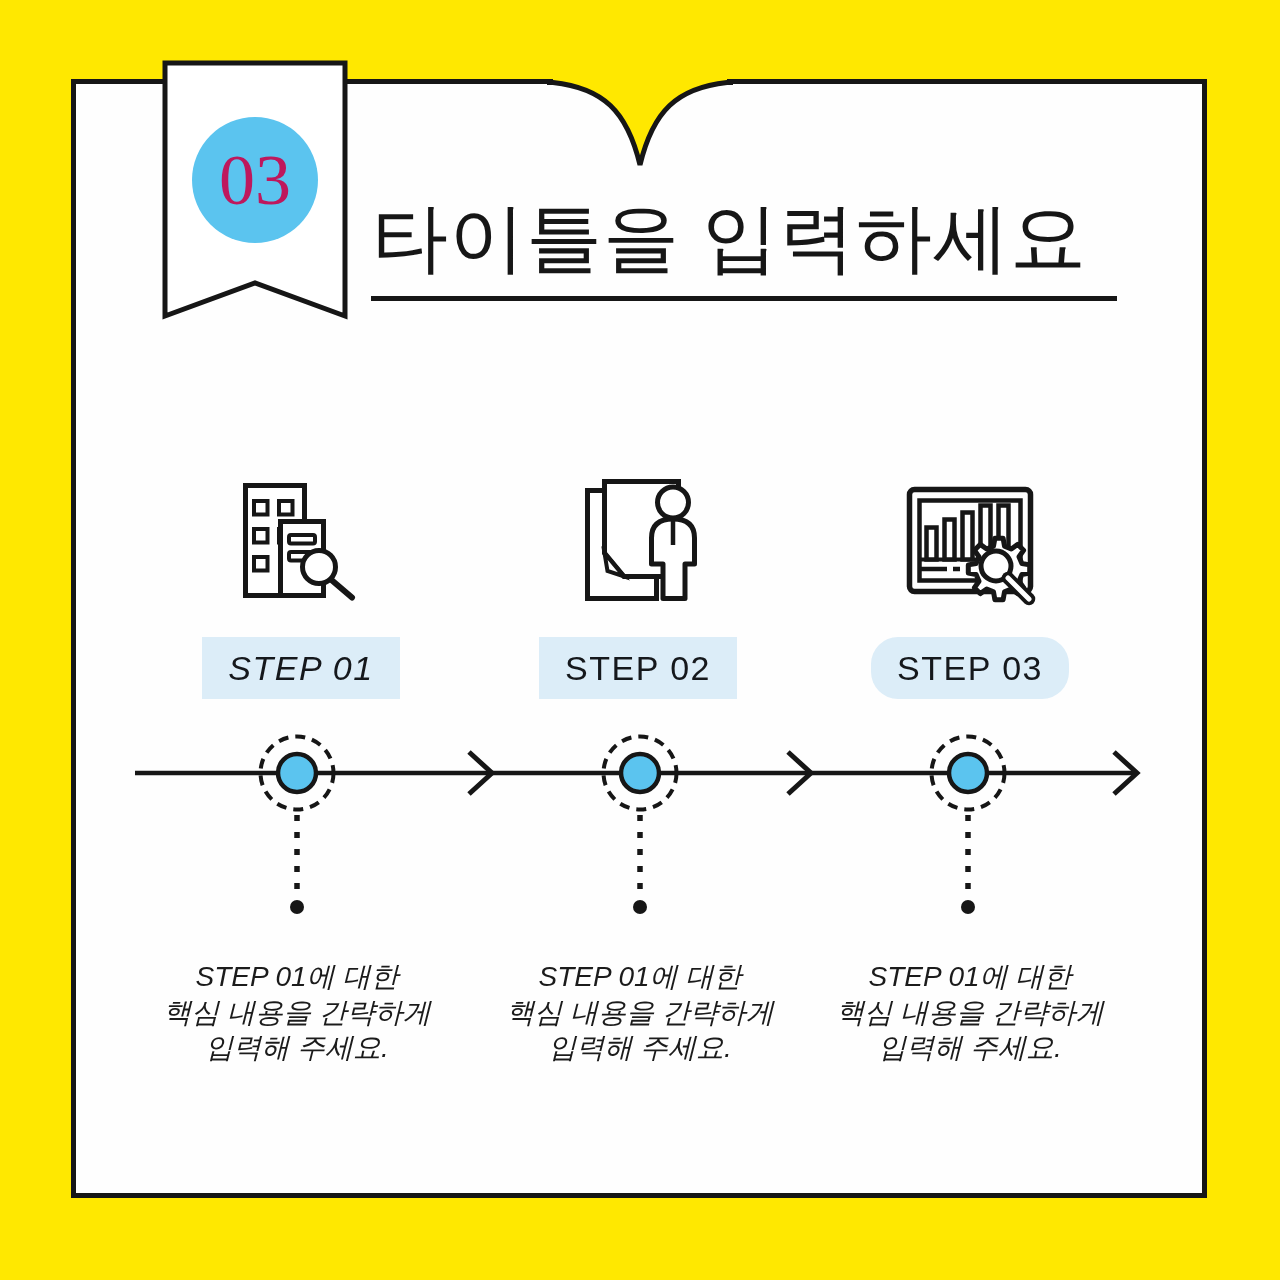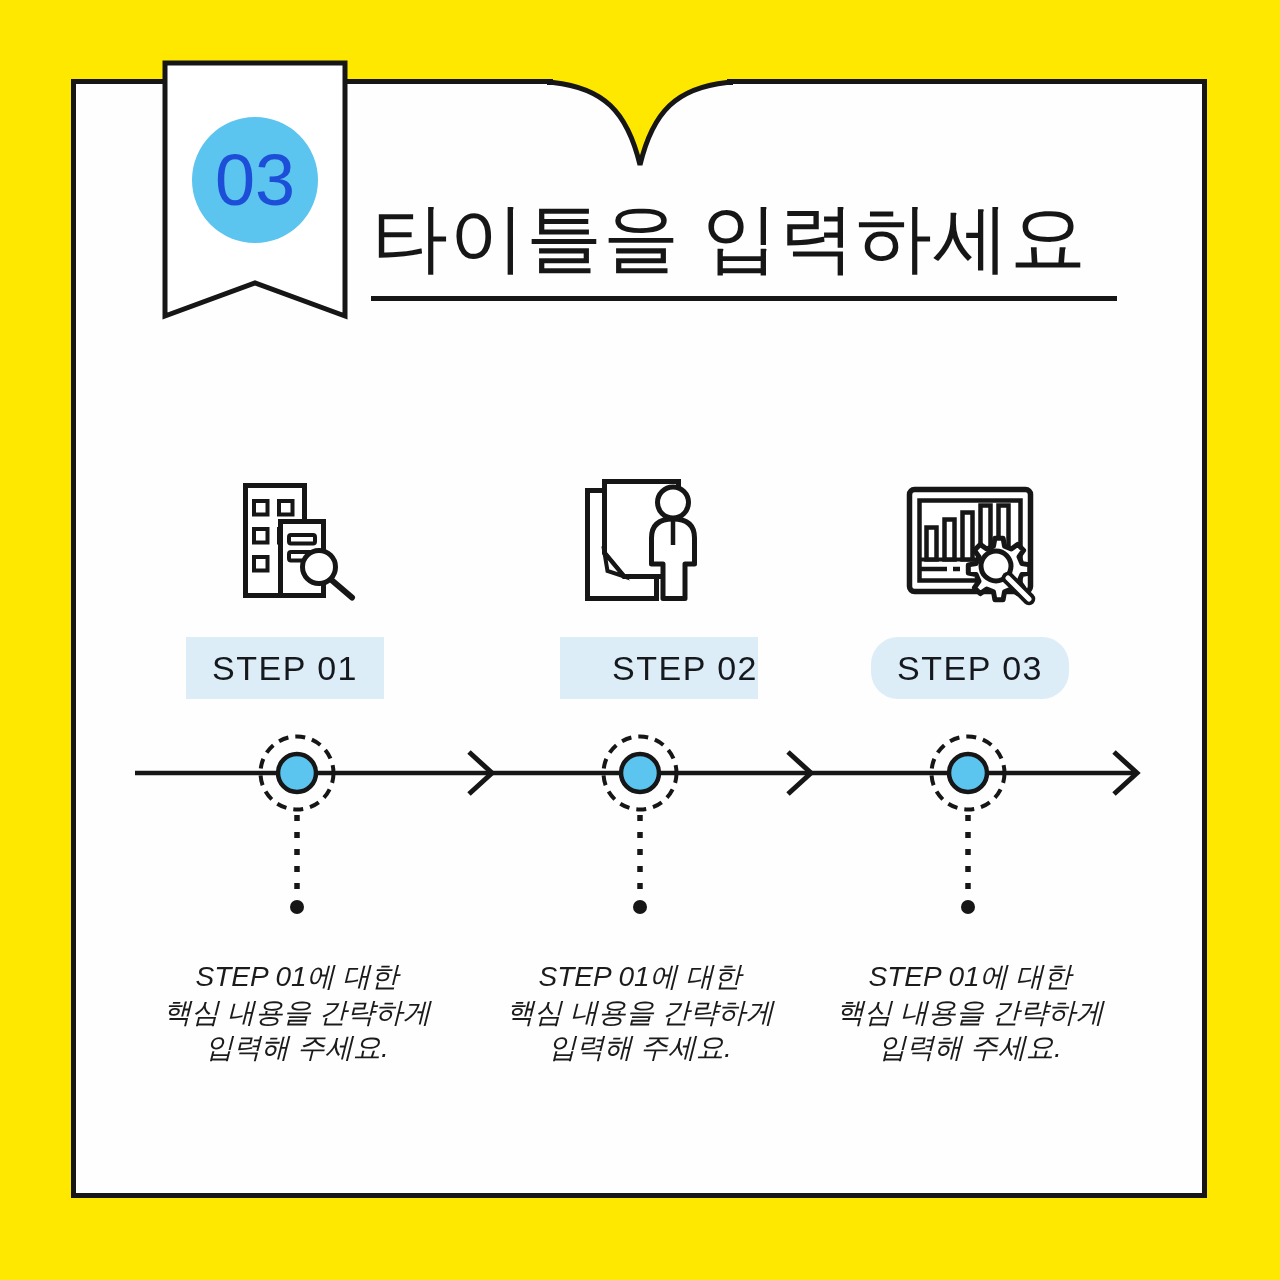--- a/index.html
+++ b/index.html
@@ -11,25 +11,25 @@
   .canvas{position:relative;width:1280px;height:1280px;background:var(--yellow);overflow:hidden;}
   .card{position:absolute;left:71px;top:79px;width:1136px;height:1119px;
         background:var(--card);border:5px solid var(--ink);}
   .abs{position:absolute;}
   
   .page-title{position:absolute;left:372px;top:188px;width:760px;height:100px;
       font-size:76px;font-weight:400;letter-spacing:1px;color:var(--ink);line-height:100px;white-space:nowrap;}
   .title-underline{position:absolute;left:371px;top:296px;width:746px;height:5px;background:var(--ink);}
   
   .badge-num{position:absolute;left:192px;top:134px;width:126px;height:92px;text-align:center;
-      line-height:92px;font-size:72px;font-weight:500;color:#1d4ed8;}
+      line-height:92px;font-size:72px;font-weight:500;color:#be185d;font-family:Liberation Serif, serif;}
   
   .step-label{position:absolute;top:637px;width:198px;height:62px;background:var(--labelbg);
       text-align:center;line-height:62px;font-size:34px;font-weight:500;letter-spacing:1.5px;color:#15181c;}
-  .step-label.c1{left:186px;} .step-label.c2{left:560px;text-align:right;} .step-label.c3{left:871px;border-radius:27px;}
+  .step-label.c1{left:202px;font-style:italic;} .step-label.c2{left:539px;} .step-label.c3{left:871px;border-radius:27px;}
   
   .step-desc{position:absolute;top:959px;width:330px;text-align:center;font-size:28px;
       line-height:35.5px;color:#1b1b1b;font-weight:400;}
   .step-desc.c1{left:132px;} .step-desc.c2{left:475px;} .step-desc.c3{left:805px;}
   .step-desc span{display:block;font-style:italic;}
   
   .ln{stroke:var(--ink);fill:none;}
   .shape{stroke:var(--ink);fill:#ffffff;}
   .shape-yellow{fill:var(--yellow);stroke:none;}
   .fill-ink{fill:var(--ink);stroke:none;}

